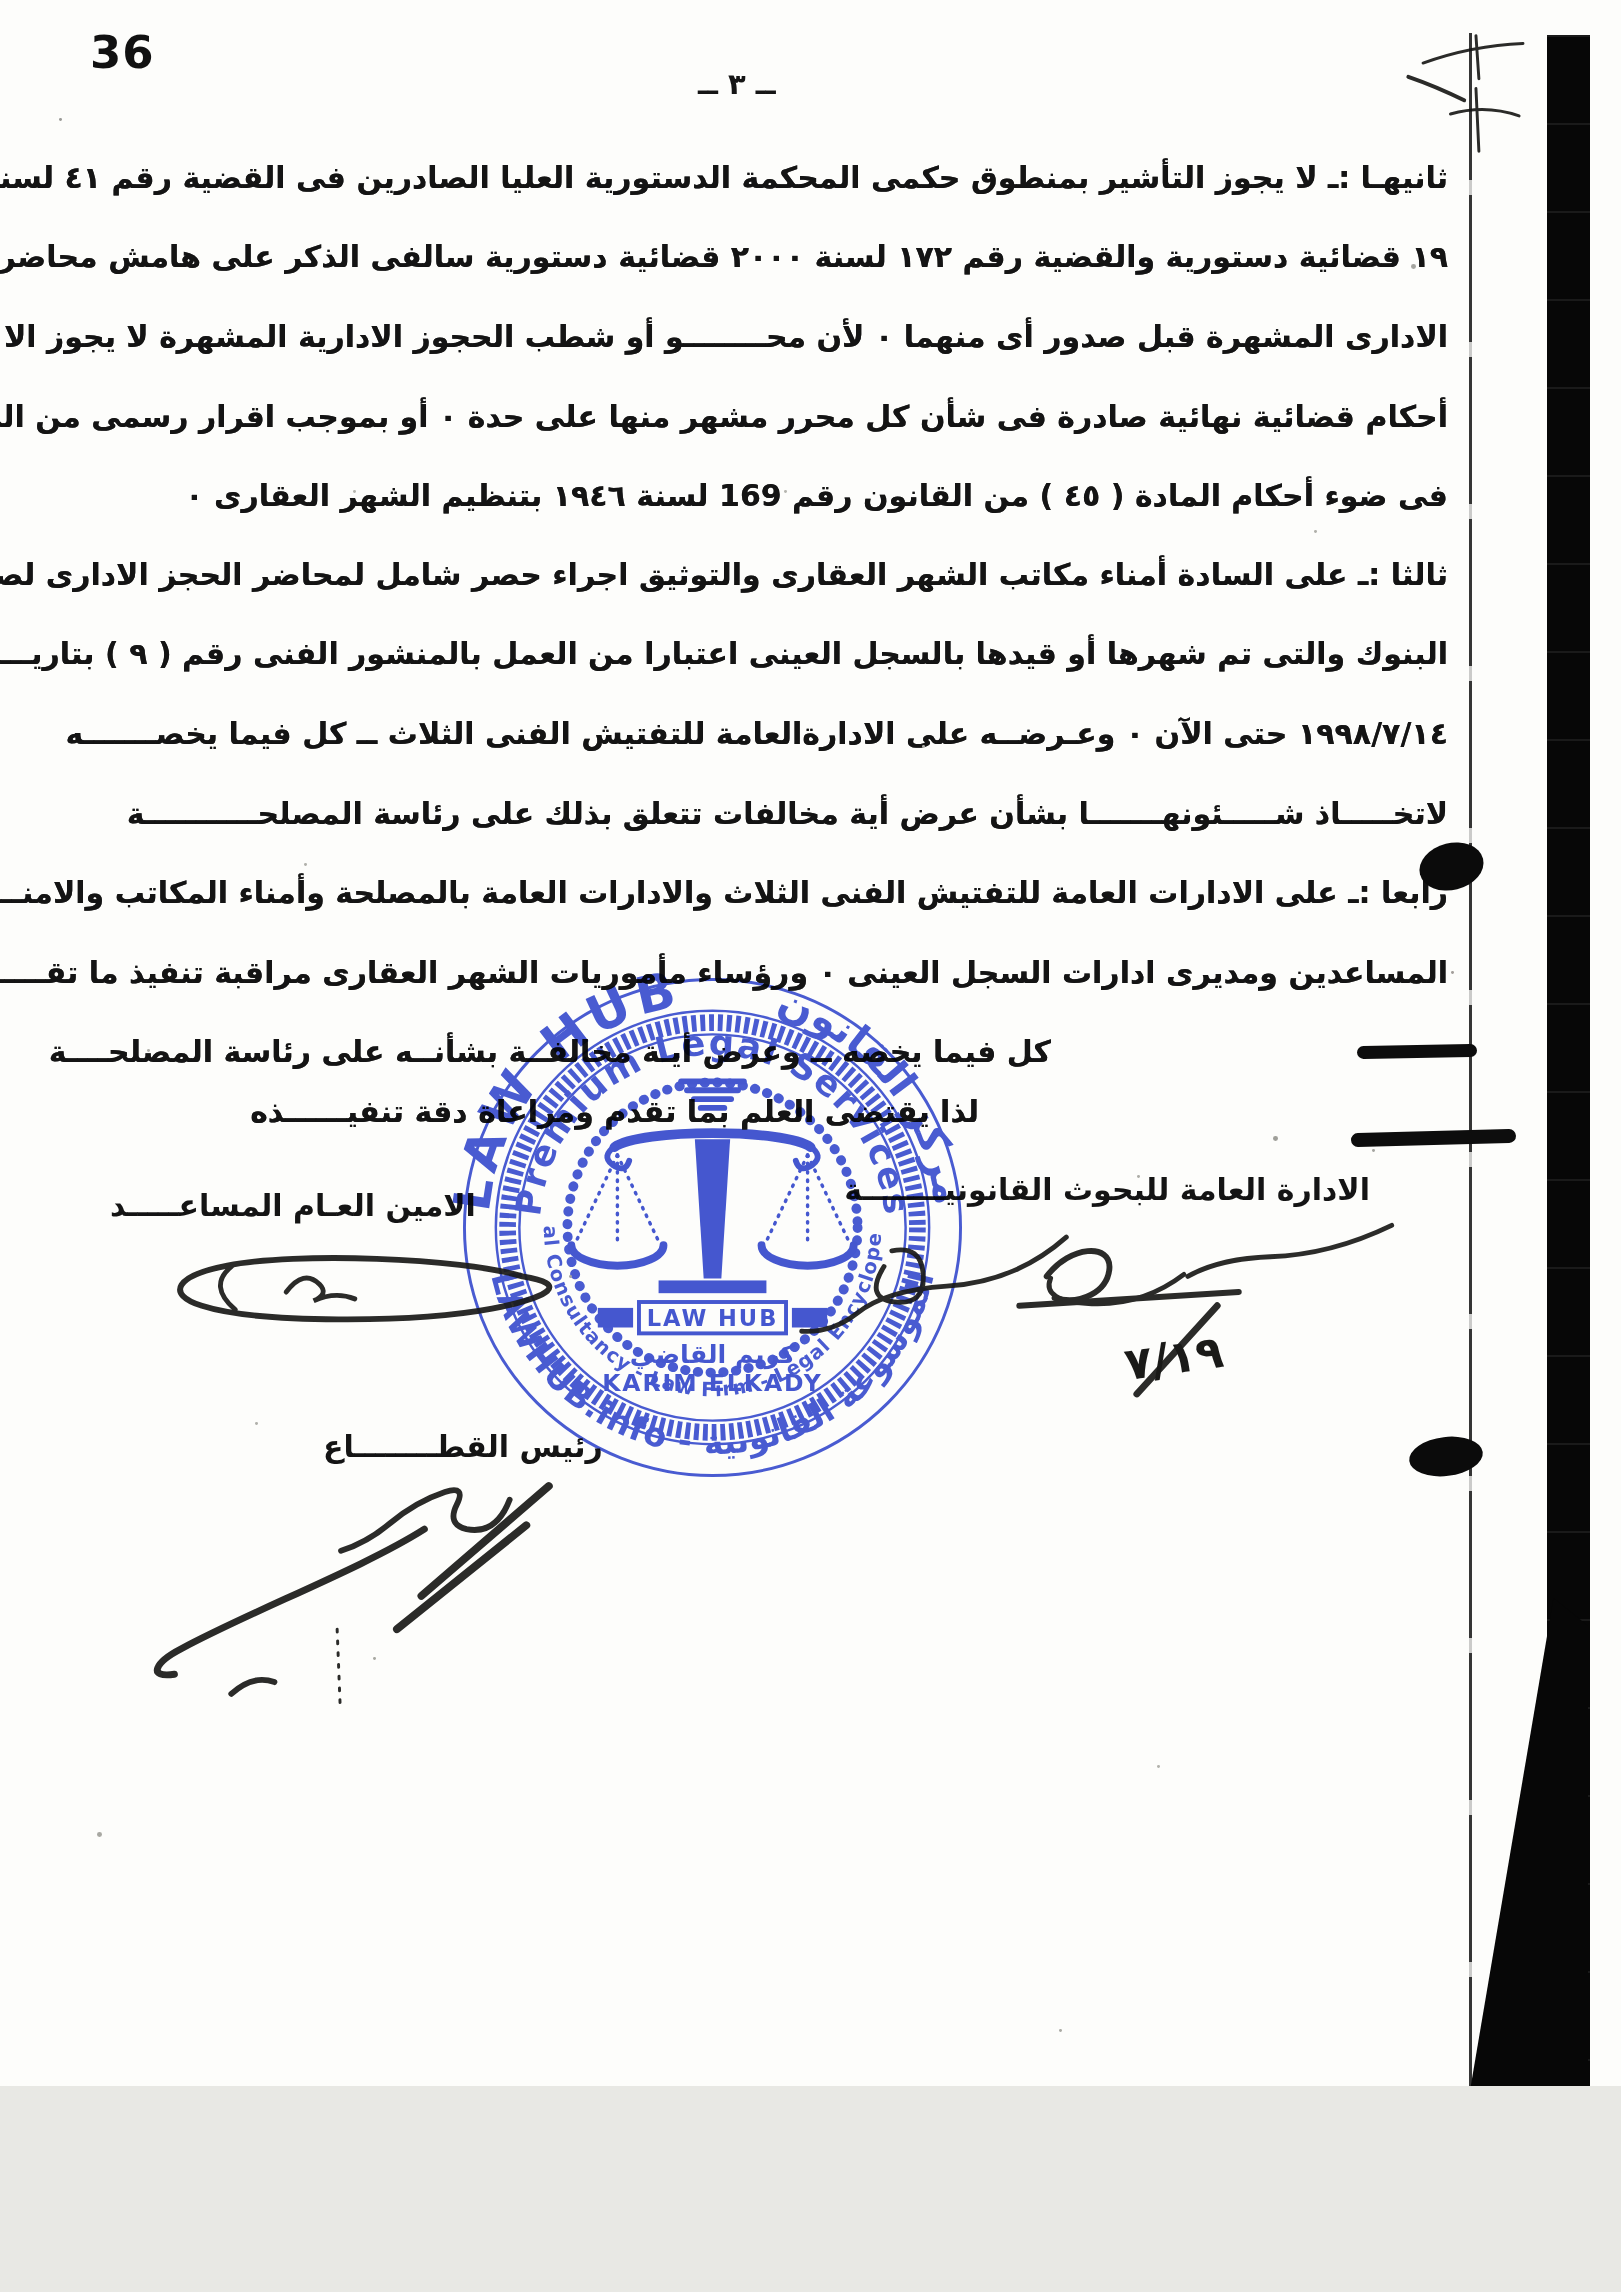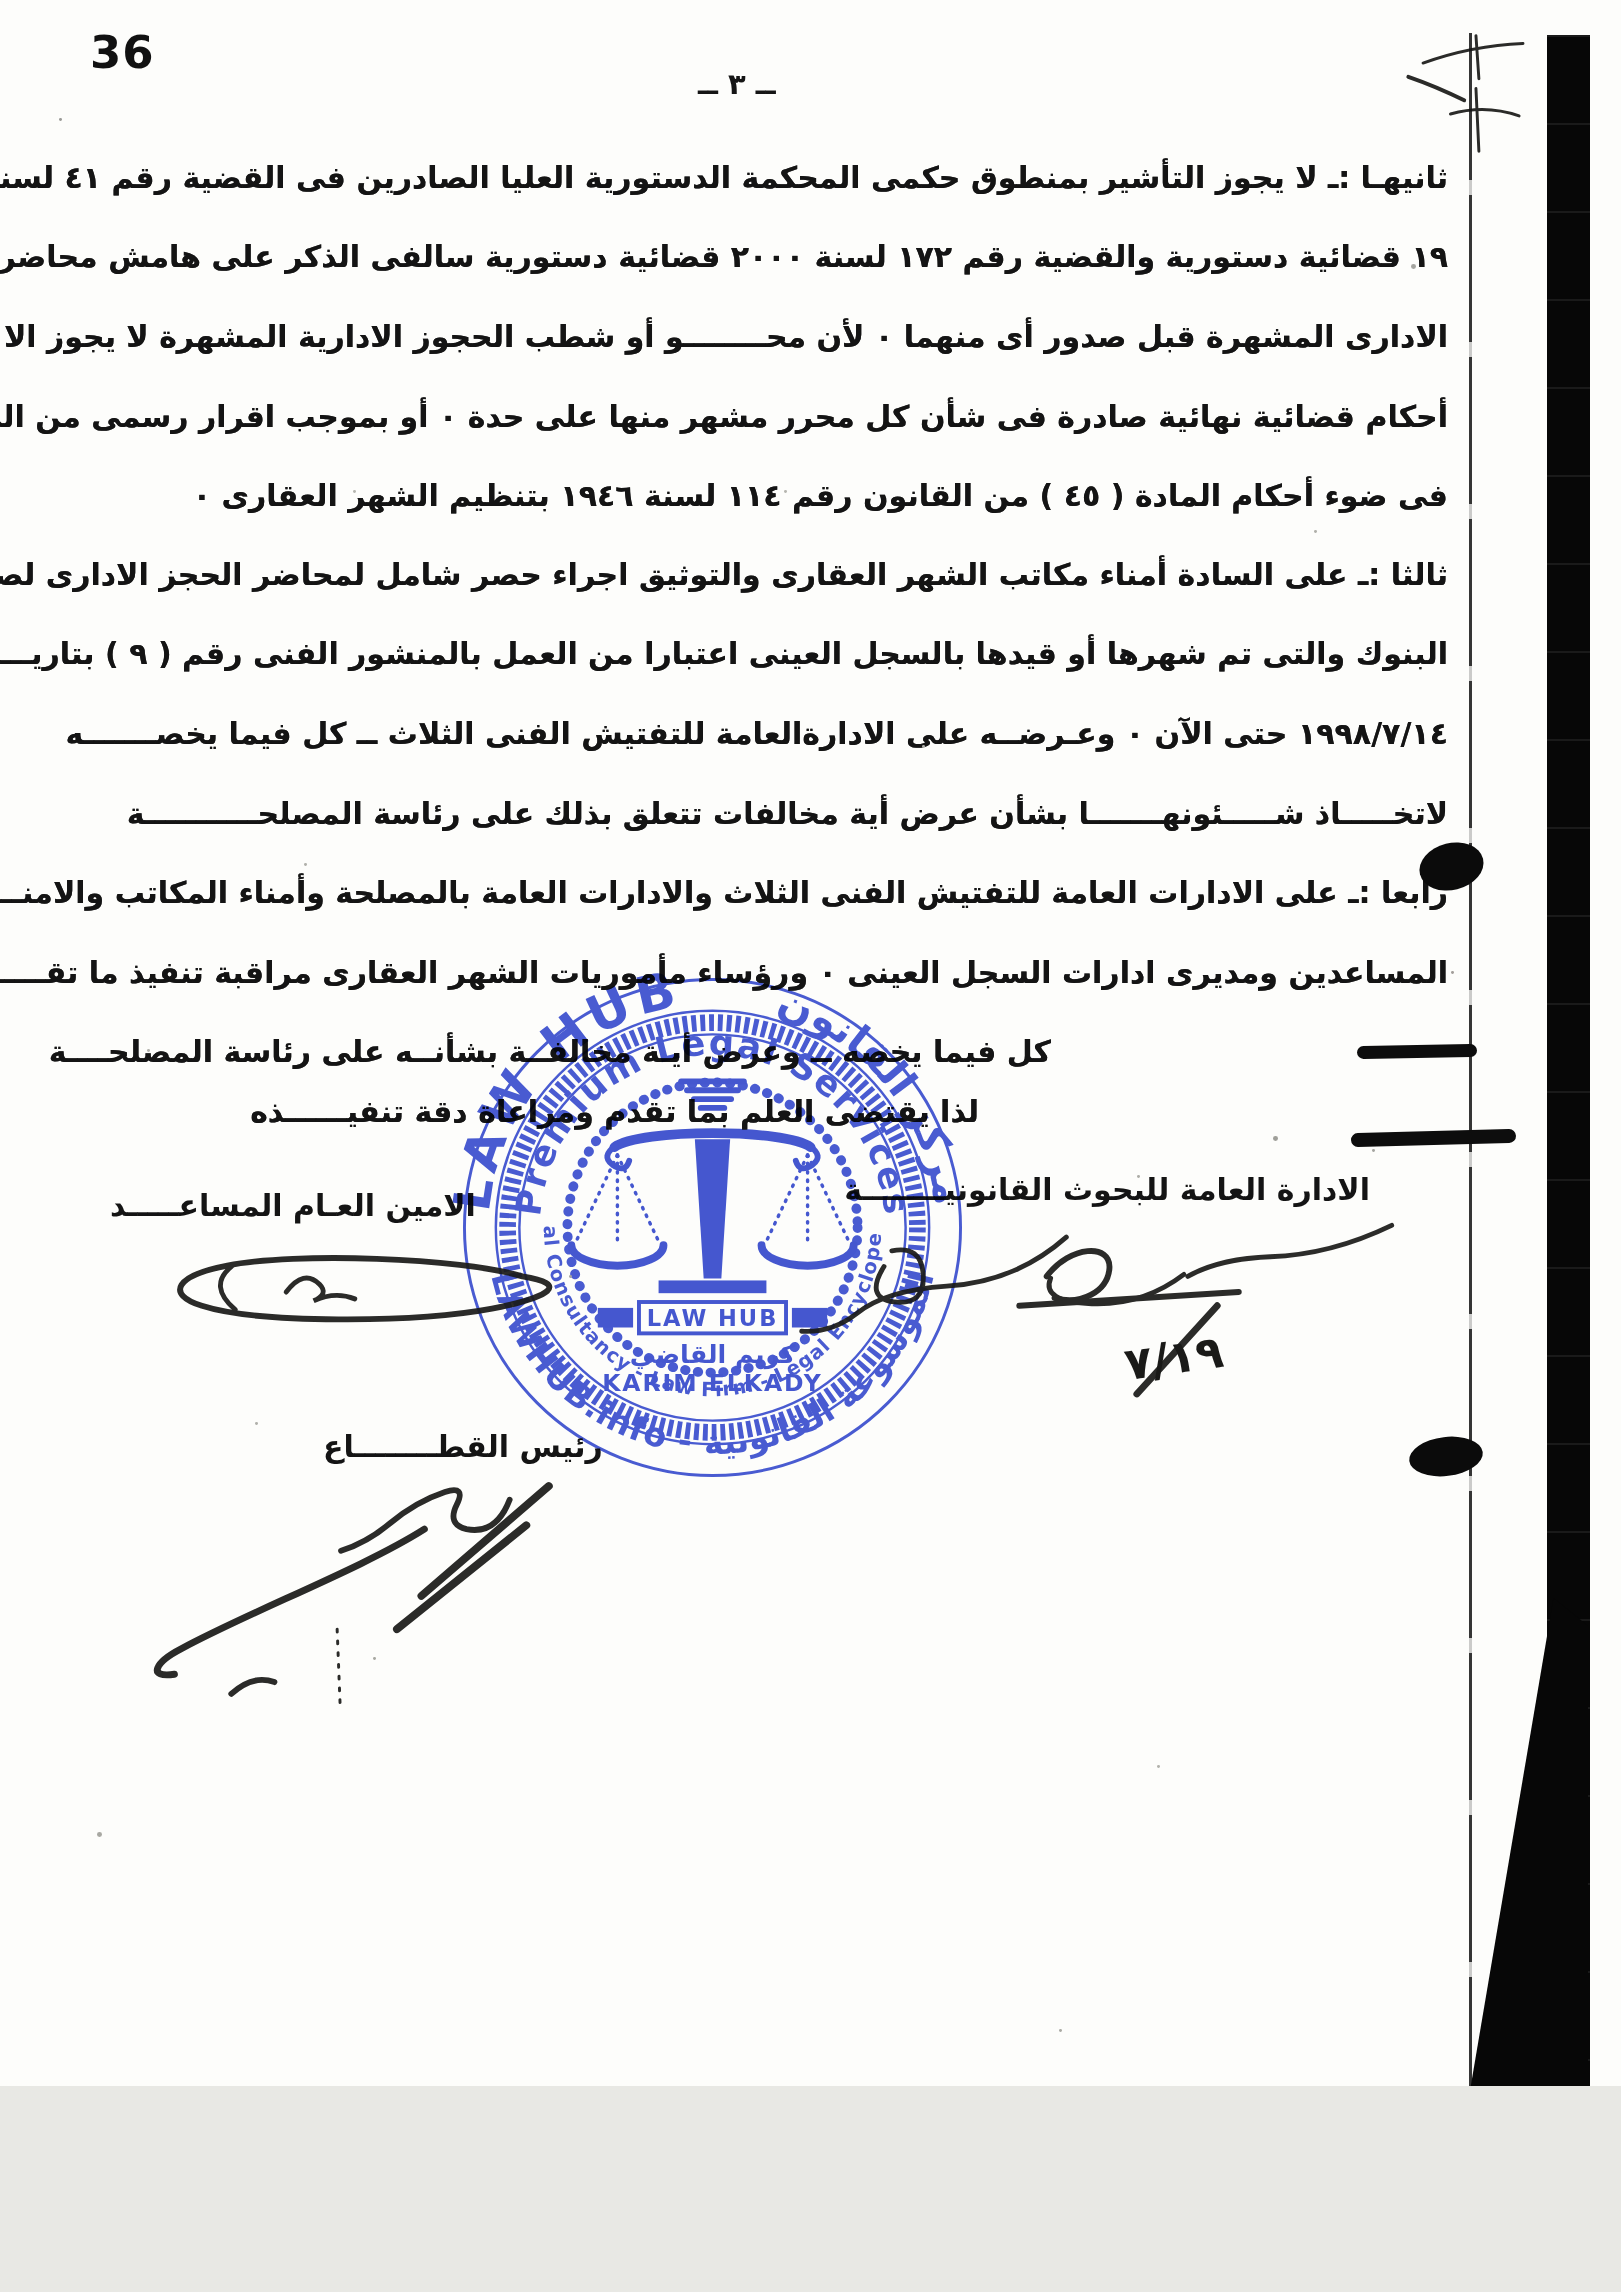--- a/index.html
+++ b/index.html
@@ -52,21 +52,21 @@
 
 <div id="page">
 
   <div class="corner-num">36</div>
   <div class="hdr-marker">ــ ٣ ــ</div>
 
   <div class="bline b1">ثانيهـا :ـ لا يجوز التأشير بمنطوق حكمى المحكمة الدستورية العليا الصادرين فى القضية رقم ٤١ لسنـــــــة</div>
   <div class="bline b2">١٩ قضائية دستورية والقضية رقم ١٧٢ لسنة ٢٠٠٠ قضائية دستورية سالفى الذكر على هامش محاضر الحجـــــز</div>
   <div class="bline b3">الادارى المشهرة قبل صدور أى منهما ٠ لأن محــــــــو أو شطب الحجوز الادارية المشهرة لا يجوز الا بموجـــب</div>
   <div class="bline b4">أحكام قضائية نهائية صادرة فى شأن كل محرر مشهر منها على حدة ٠ أو بموجب اقرار رسمى من الدائن بذلـــك</div>
-  <div class="bline b5">فى ضوء أحكام المادة ( ٤٥ ) من القانون رقم ١١٤ لسنة ١٩٤٦ بتنظيم الشهر العقارى ٠</div>
+  <div class="bline b5">فى ضوء أحكام المادة ( ٤٥ ) من القانون رقم 169 لسنة ١٩٤٦ بتنظيم الشهر العقارى ٠</div>
   <div class="bline b6">ثالثا :ـ على السادة أمناء مكاتب الشهر العقارى والتوثيق اجراء حصر شامل لمحاضر الحجز الادارى لصالح</div>
   <div class="bline b7">البنوك والتى تم شهرها أو قيدها بالسجل العينى اعتبارا من العمل بالمنشور الفنى رقم ( ٩ ) بتاريــــــــخ</div>
   <div class="bline b8">١٩٩٨/٧/١٤ حتى الآن ٠ وعـرضــه على الادارةالعامة للتفتيش الفنى الثلاث ــ كل فيما يخصـــــــه</div>
   <div class="bline b9">لاتخـــــاذ شـــــئونهـــــــا بشأن عرض أية مخالفات تتعلق بذلك على رئاسة المصلحـــــــــــة</div>
   <div class="bline b10">رابعا :ـ على الادارات العامة للتفتيش الفنى الثلاث والادارات العامة بالمصلحة وأمناء المكاتب والامنـــــاء</div>
   <div class="bline b11">المساعدين ومديرى ادارات السجل العينى ٠ ورؤساء مأموريات الشهر العقارى مراقبة تنفيذ ما تقـــــــدم</div>
   <div class="bline b12">كل فيما يخصه ــ وعرض أيـة مخالفــة بشأنــه على رئاسة المصلحــــة</div>
   <div class="bline b13">لذا يقتضى العلم بما تقدم ومراعاة دقة تنفيــــــذه</div>
 
   <div class="sig-title st-right">الادارة العامة للبحوث القانونيــــــــة</div>

